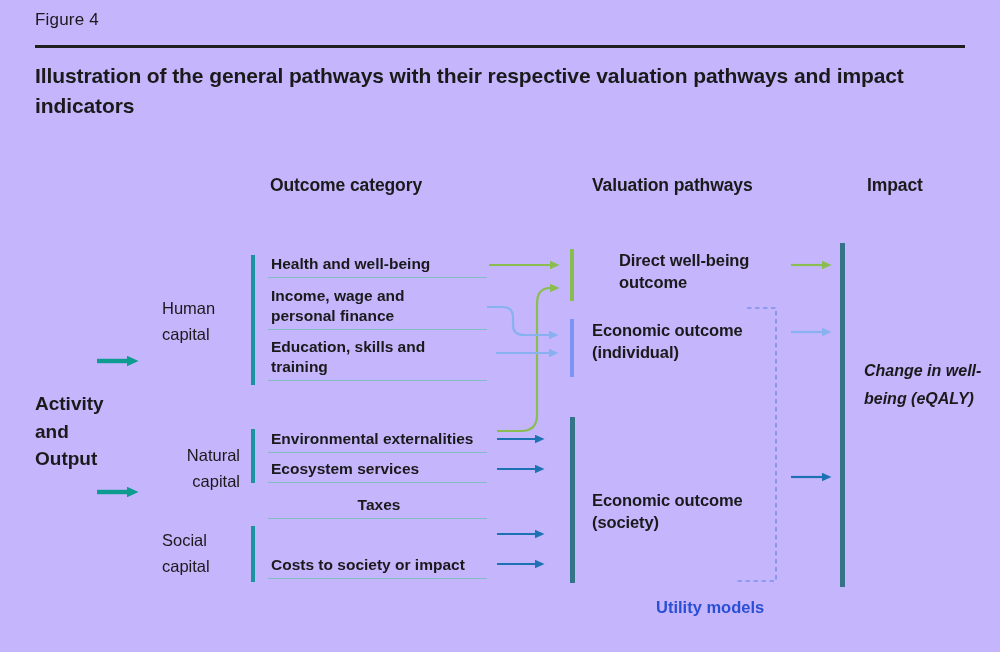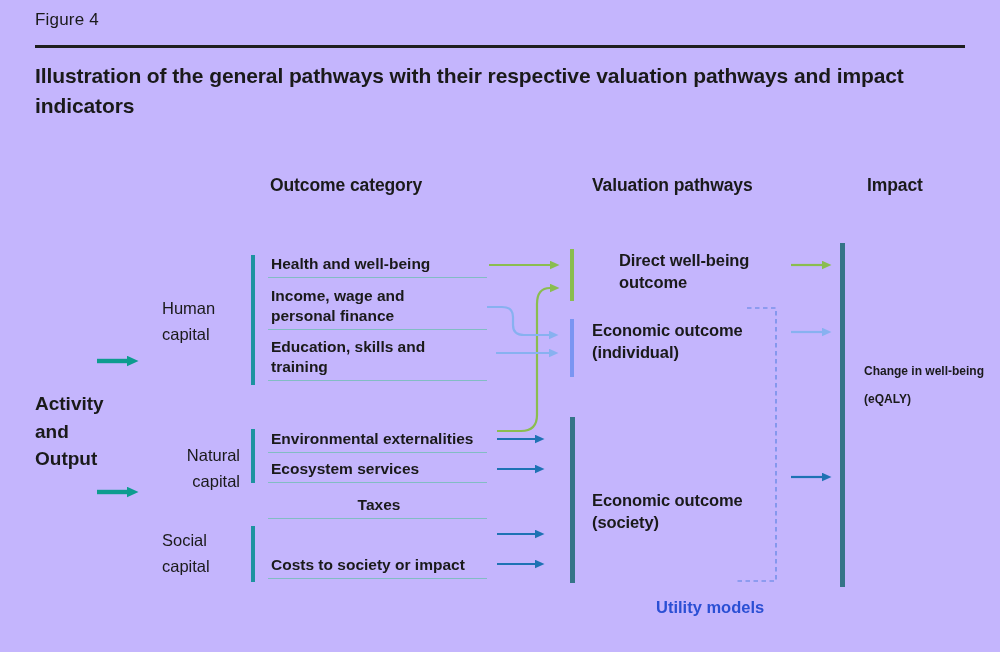--- a/index.html
+++ b/index.html
@@ -23,21 +23,21 @@
   .item span{display:inline-block;}
   .it-1{top:254px;} .it-2{top:286px;} .it-3{top:337px;} .it-4{top:429px;} .it-5{top:459px;} .it-6{top:495px;text-align:center;} .it-7{top:555px;}
   .it-2 span{max-width:200px;} .it-3 span{max-width:175px;}
   .vbar{left:570px;width:4px;}
   .vbar-green{top:249px;height:52px;} .vbar-peri{top:319px;height:58px;} .vbar-slate{top:417px;height:166px;width:4.5px;}
   .vlabel{font-size:16.5px;font-weight:700;line-height:22px;letter-spacing:-.1px;}
   .v-direct{left:619px;top:249px;width:175px;}
   .v-indiv{left:592px;top:319px;width:190px;}
   .v-soc{left:592px;top:471px;width:190px;margin-top:18px;}
   .impact-bar{left:840px;top:243px;width:5px;height:344px;}
-  .impact-label{left:864px;top:357px;width:132px;font-size:12px;font-weight:700;line-height:28px;}
+  .impact-label{left:864px;top:357px;width:132px;font-size:16px;font-weight:700;line-height:28px;font-style:italic;}
   .utility{left:656px;top:598px;font-size:16.5px;font-weight:700;}
   svg.overlay{position:absolute;left:0;top:0;pointer-events:none;}
 </style>
 </head>
 <body>
 
 <div class="canvas" style="color: rgb(26, 26, 26);">
 
   <div class="abs fig-label">Figure 4</div>
   <div class="abs rule"></div>

